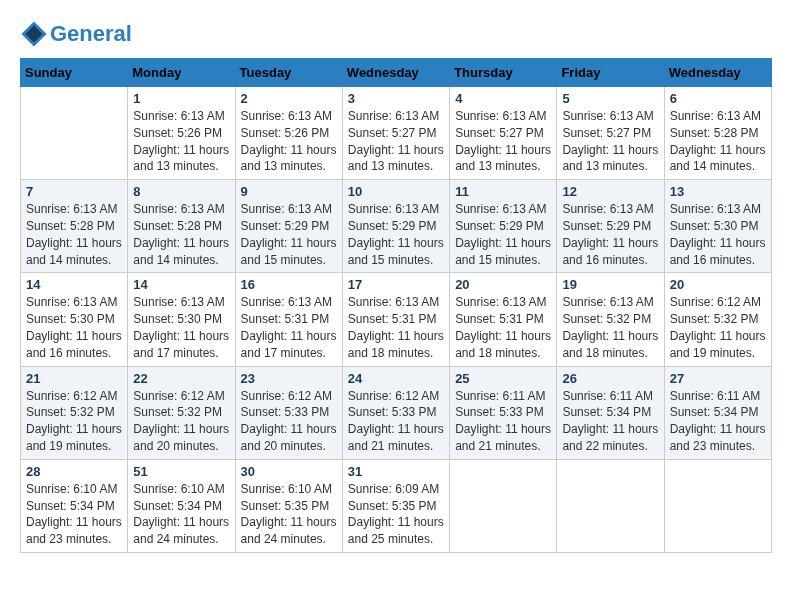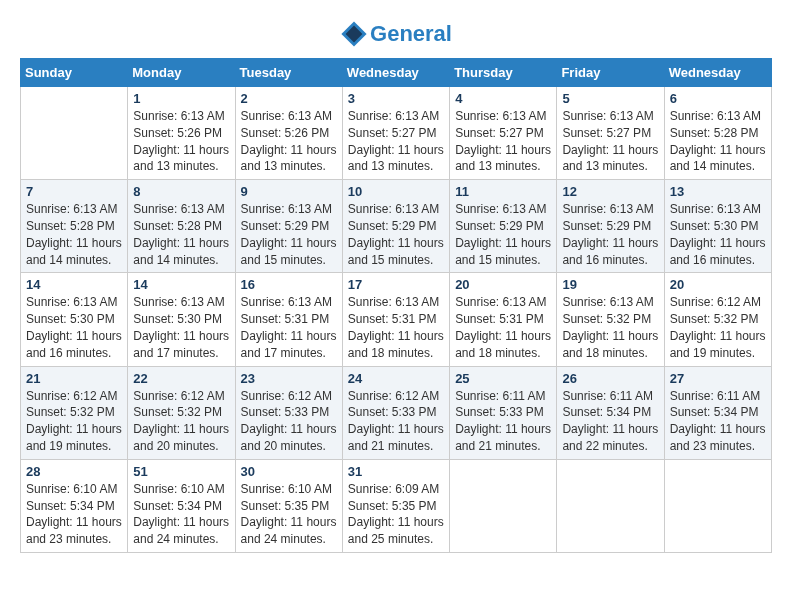--- a/index.html
+++ b/index.html
@@ -5,21 +5,21 @@
     * { box-sizing: border-box; margin: 0; padding: 0; }
     body {
       font-family: Arial, sans-serif;
       background: #fff;
       width: 792px;
       min-height: 612px;
       padding: 20px;
     }
     .header {
       display: flex;
-      justify-content: center;
+      justify-content: flex-start;
       align-items: flex-start;
       margin-bottom: 10px;
     }
     .logo {
       display: flex;
       align-items: center;
     }
     .logo-text {
       font-size: 22px;
       font-weight: bold;
@@ -47,21 +47,21 @@
       font-size: 16px;
       color: #555;
     }
     table {
       width: 100%;
       border-collapse: collapse;
       font-size: 11px;
     }
     thead tr th {
       background-color: #2a7fc1;
-      color: #ffffff;
+      color: #000000;
       padding: 6px 4px;
       text-align: left;
       font-size: 13px;
       font-weight: bold;
       border: 1px solid #2a7fc1;
     }
     tbody tr td {
       border: 1px solid #ccc;
       vertical-align: top;
       padding: 4px 5px;

